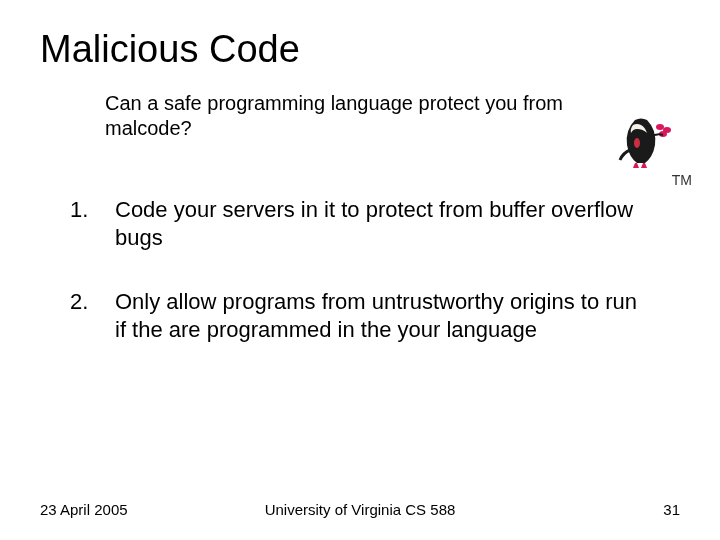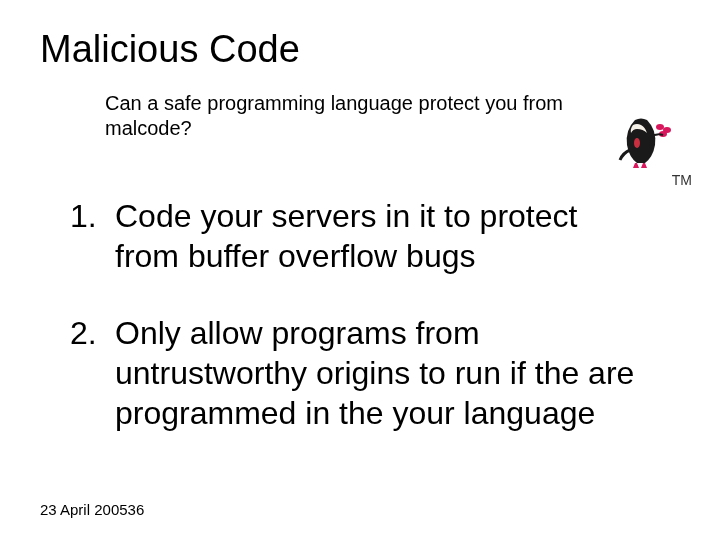--- a/index.html
+++ b/index.html
@@ -45,41 +45,41 @@
       height: 55px;
     }
     .list {
       list-style: none;
       counter-reset: item;
       margin-left: 30px;
       margin-right: 30px;
     }
     .list li {
       counter-increment: item;
-      font-size: 32px;
+      font-size: 22px;
       line-height: 1.25;
       margin-bottom: 4px;
       padding-left: 45px;
       position: relative;
       margin-top: 37px;
     }
     .list li::before {
       content: counter(item) ".";
       position: absolute;
       left: 0;
       top: 0;
     }
     .footer {
       position: absolute;
       bottom: 22px;
       left: 0;
       width: 100%;
       padding: 0 40px;
       display: flex;
-      justify-content: flex-start;
+      justify-content: space-between;
       align-items: baseline;
       font-size: 15px;
     }
     .footer-left {
       text-align: left;
     }
     .footer-center {
       position: absolute;
       left: 50%;
       transform: translateX(-50%);
@@ -117,15 +117,16 @@
   </svg>
   <span class="tm-label">TM</span>
 
   <ol class="list">
     <li>Code your servers in it to protect from buffer overflow bugs</li>
     <li>Only allow programs from untrustworthy origins to run if the are programmed in the your language</li>
   </ol>
 
   <div class="footer">
     <span class="footer-left">23 April 2005</span>
-    <span class="footer-right">36</span>
+    <span class="footer-center">University of Virginia CS 588</span>
+    <span class="footer-right">31</span>
   </div>
 </div>
 
 </body></html>

